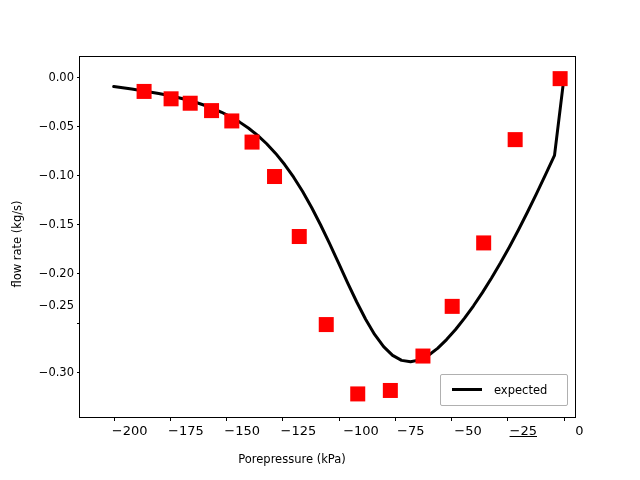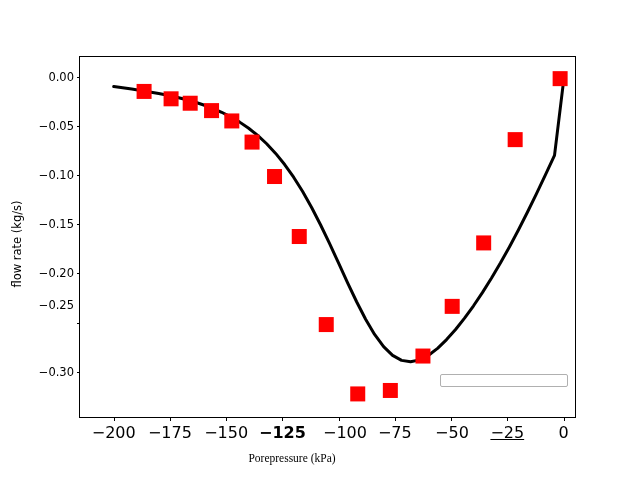--- a/index.html
+++ b/index.html
@@ -27,34 +27,35 @@
     box-sizing:border-box;
     background:#ffffff;
   }
   #plotclip{position:absolute;inset:0;overflow:hidden;}
   #plotsvg{position:absolute;left:0;top:0;}
 
   
   .xtick{position:absolute;top:100%;width:1px;height:3.5px;background:#000;}
   .xticklabel{
     position:absolute;top:calc(100% + 6px);
-    font-size:16px;color:#000;white-space:nowrap;
+    font-size:13px;color:#000;white-space:nowrap;
     transform:translateX(-50%);
+    margin-left:16px;
   }
   .ytick{position:absolute;left:-3.5px;height:1px;width:3.5px;background:#000;}
   .yticklabel{
     position:absolute;right:calc(100% + 6px);
     font-size:11.5px;color:#000;white-space:nowrap;
     transform:translateY(-50%);
   }
 
   
   #xlabel{
     position:absolute;left:0;top:452px;width:584px;
-    text-align:center;font-size:11.5px;color:#000;font-family:Liberation Serif, serif;
+    text-align:center;font-size:11.5px;color:#000;
   }
   #ylabel{
     position:absolute;
     left:-83px;top:237px;
     width:200px;text-align:center;
     font-size:11.5px;color:#000;
     transform:rotate(-90deg);
     transform-origin:center center;
   }
 
@@ -106,21 +107,21 @@
       </svg>
     </div>
     <div id="xticks">
         <div class="xtick" style="left: 33.73px;"></div>
         <div class="xticklabel" style="left: 33.73px;">−200</div>
         <div class="xtick" style="left: 89.95px;"></div>
         <div class="xticklabel" style="left: 89.95px; text-align: center;">−175</div>
         <div class="xtick" style="left: 146.18px;"></div>
         <div class="xticklabel" style="left: 146.18px;">−150</div>
         <div class="xtick" style="left: 202.4px;"></div>
-        <div class="xticklabel" style="left: 202.4px; font-weight: bold;">−125</div>
+        <div class="xticklabel" style="left: 202.4px;">−125</div>
         <div class="xtick" style="left: 258.62px;"></div>
         <div class="xticklabel" style="left: 265px;">−100</div>
         <div class="xtick" style="left: 314.84px;"></div>
         <div class="xticklabel" style="left: 314.84px;">−75</div>
         <div class="xtick" style="left: 371.06px;"></div>
         <div class="xticklabel" style="left: 372px;">−50</div>
         <div class="xtick" style="left: 427.29px;"></div>
         <div class="xticklabel" style="left: 427.29px; text-decoration: underline;">−25</div>
         <div class="xtick" style="left: 483.51px;"></div>
         <div class="xticklabel" style="left: 483.51px;">0</div>
@@ -140,15 +141,21 @@
         <div class="yticklabel" style="top: 248px;">−0.25</div>
         <div class="ytick" style="top: 314.78px;"></div>
         <div class="yticklabel" style="top: 314.78px;">−0.30</div>
       </div>
   </div>
 
   <div id="xlabel">Porepressure (kPa)</div>
   <div id="ylabel">flow rate (kg/s)</div>
 
   <div id="legend">
+    <div class="legrow">
+      <span class="legkey">
+          <span class="legline"></span>
+        </span>
+      <span class="legtext">expected</span>
+    </div>
   </div>
 
 </div>
 
 </body></html>

